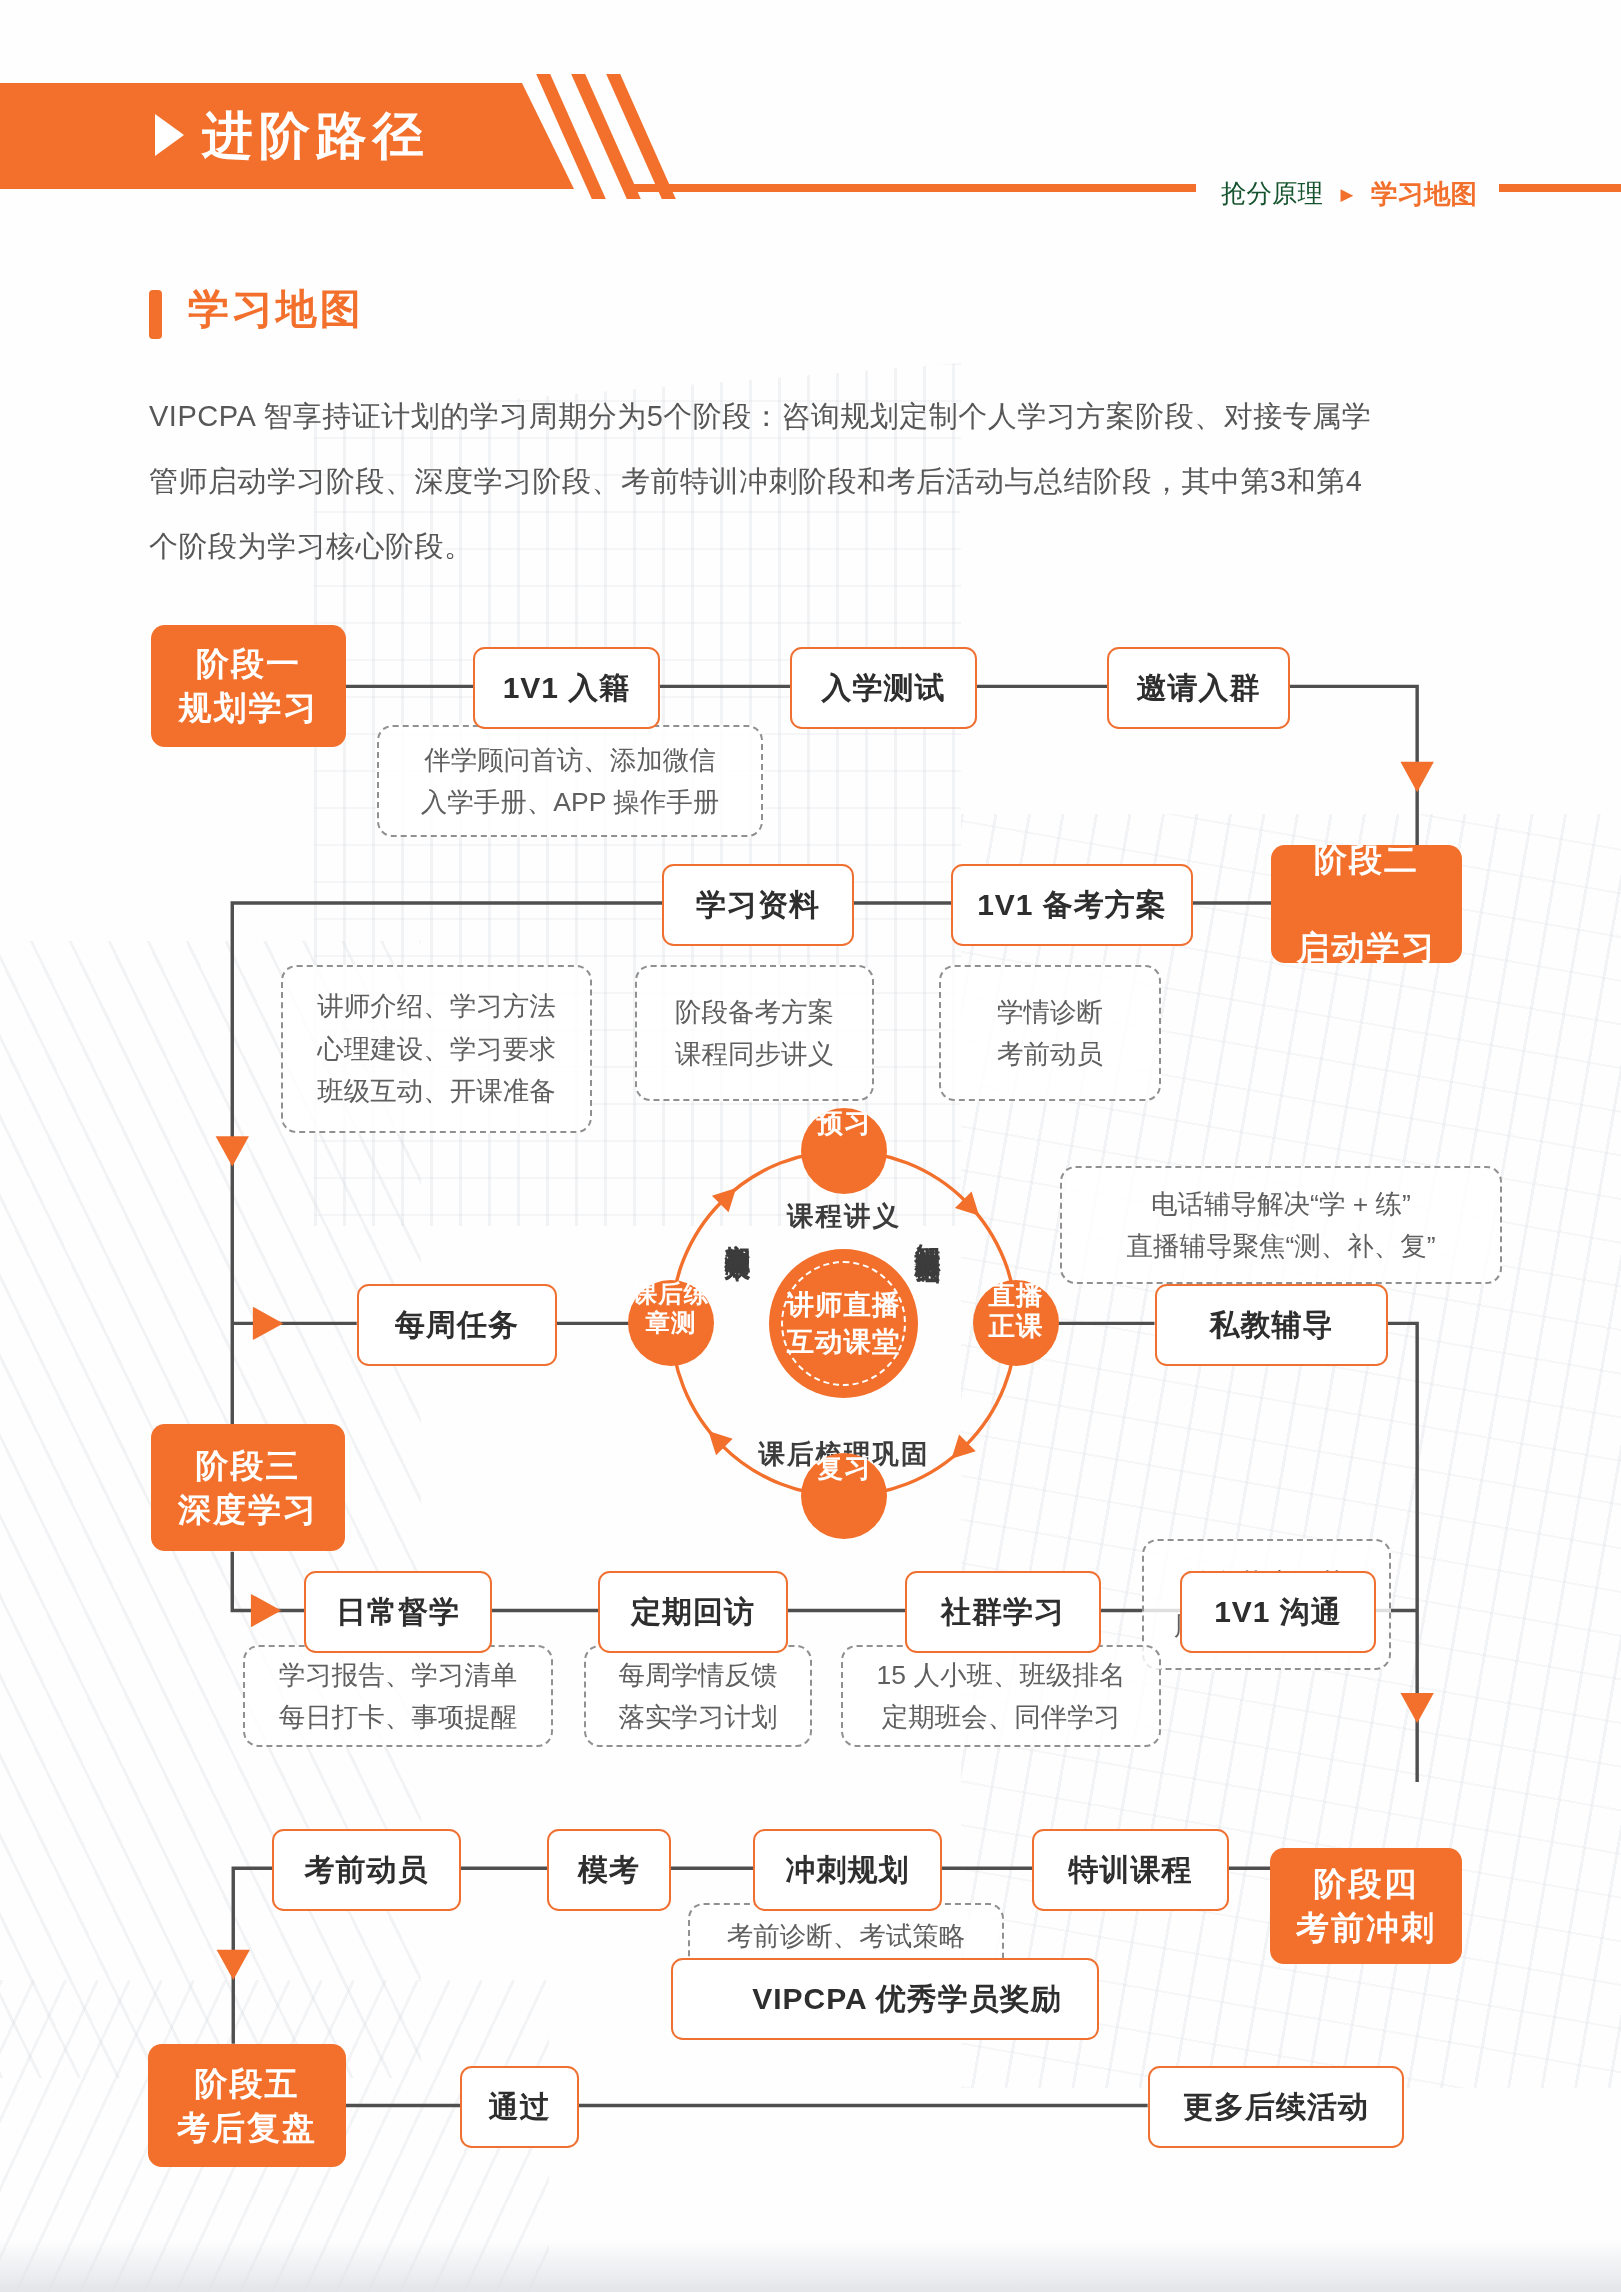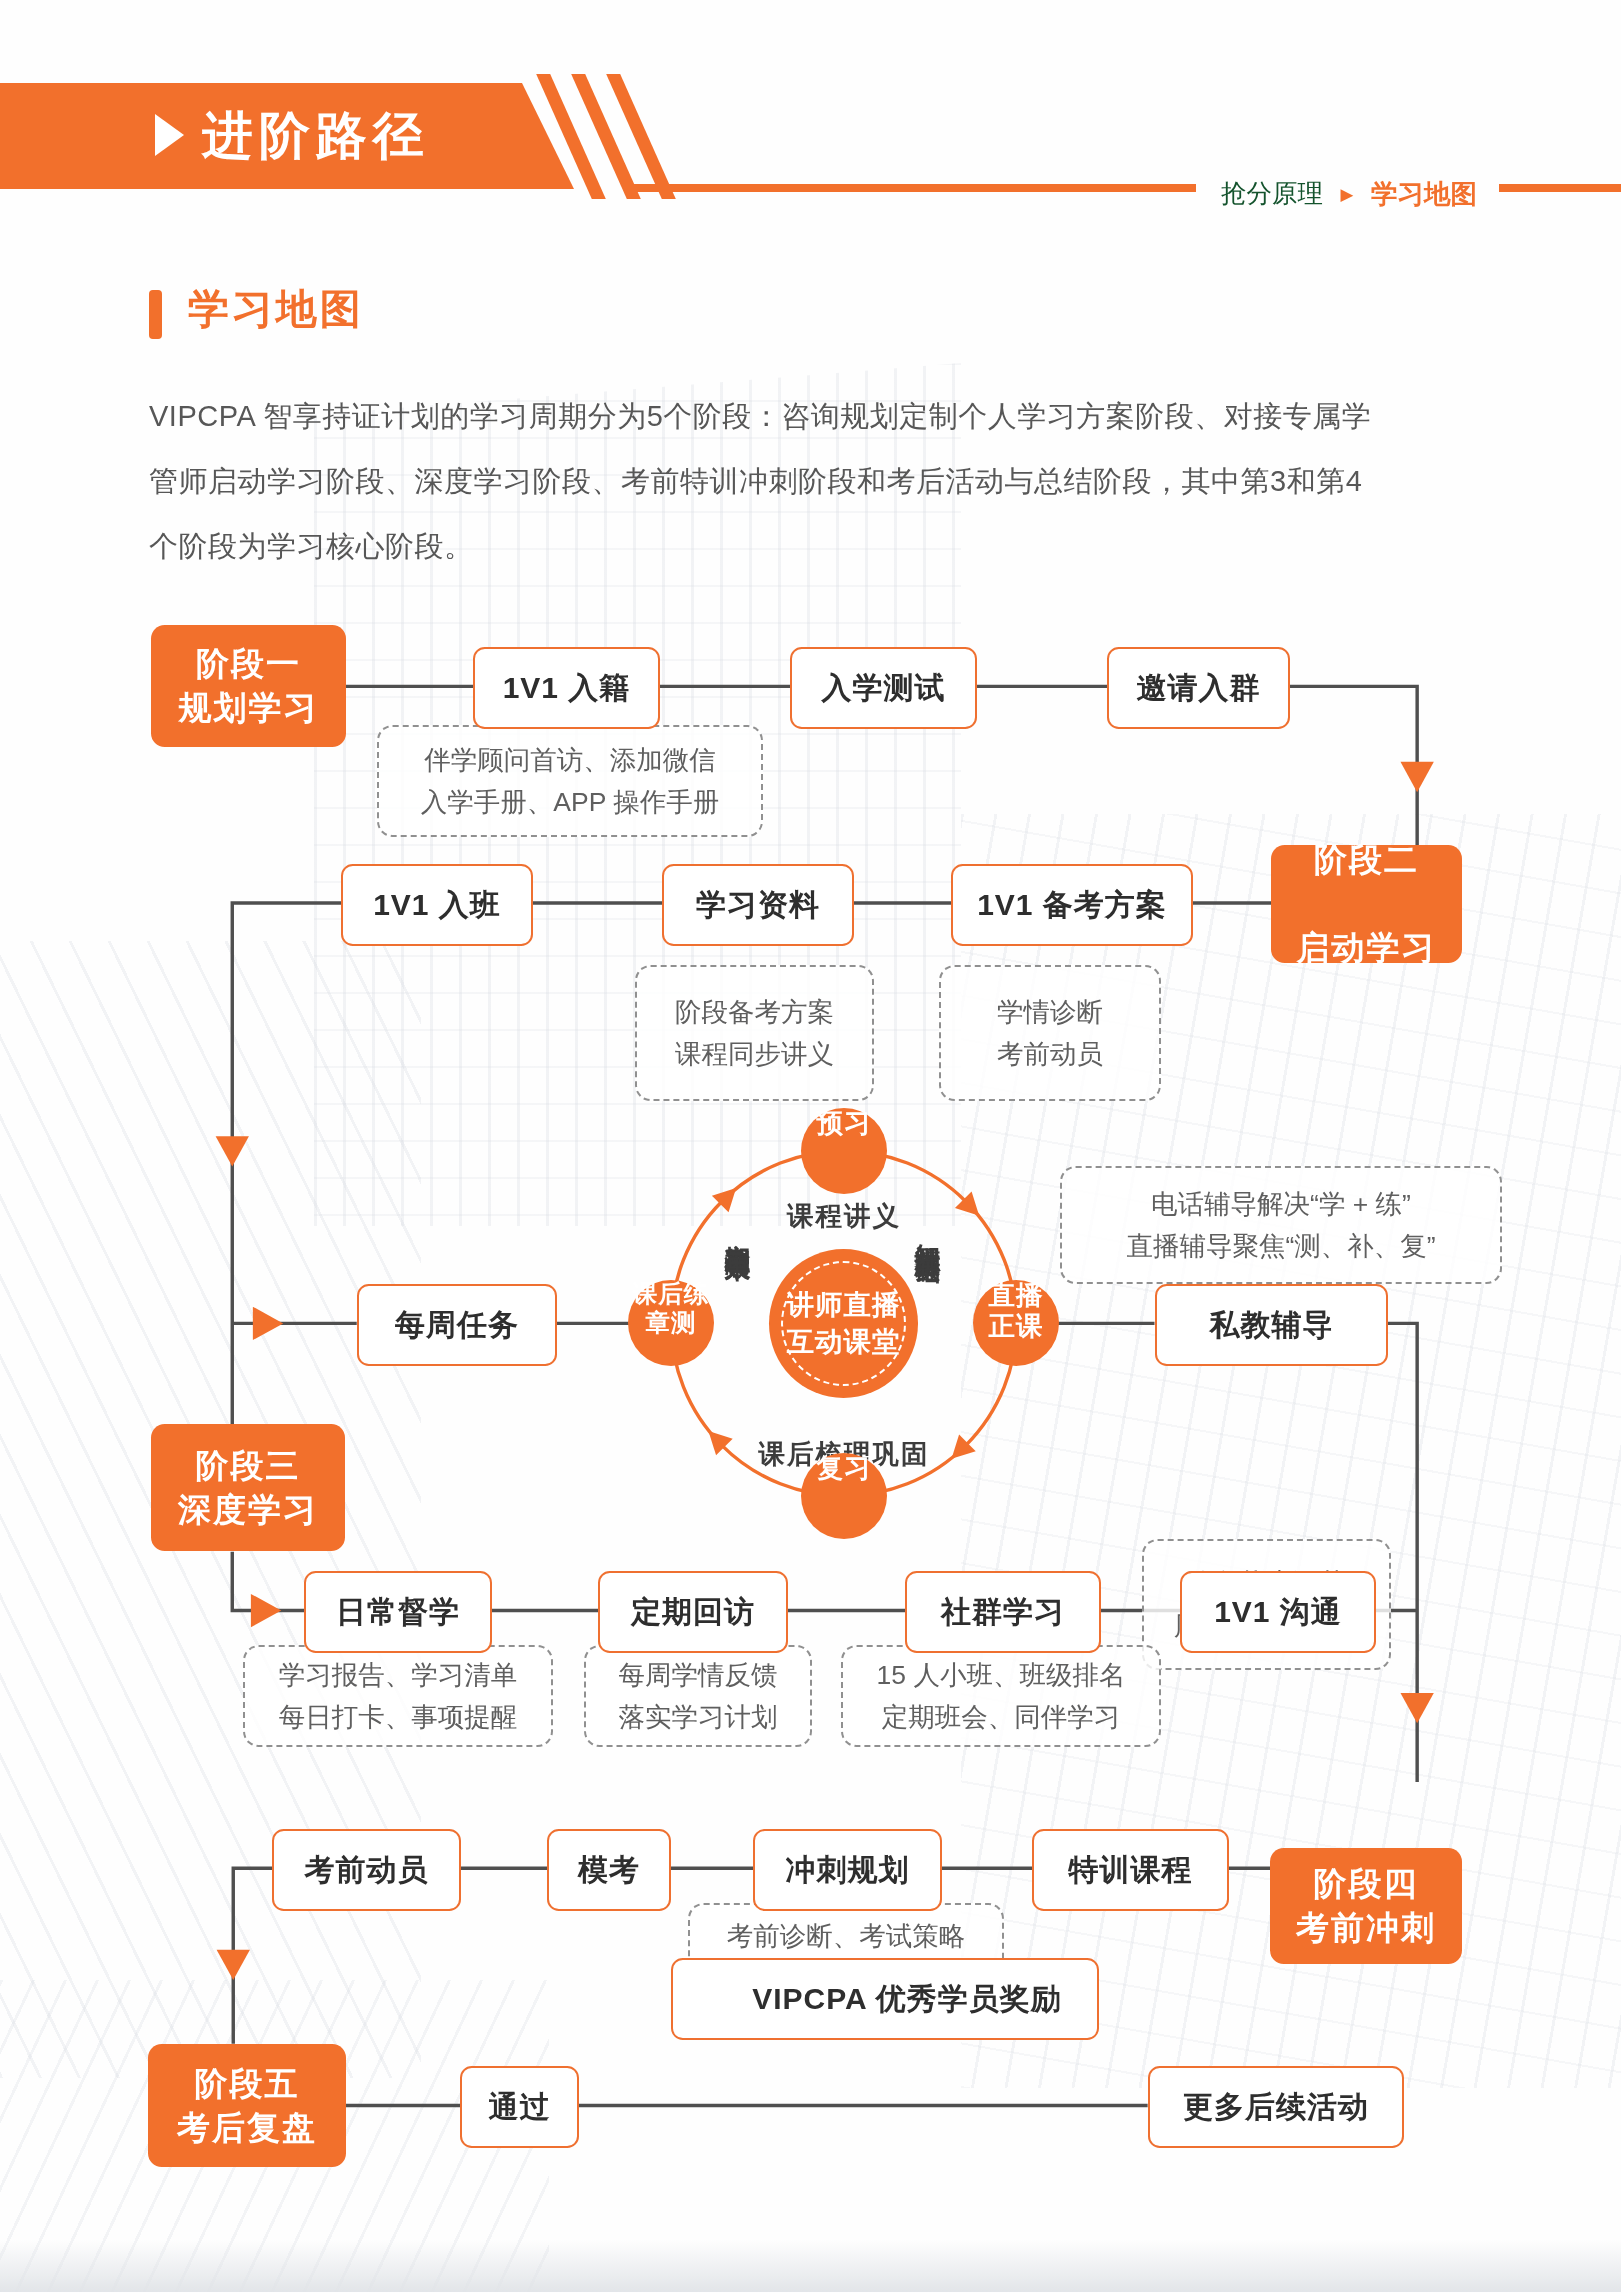--- a/index.html
+++ b/index.html
@@ -156,21 +156,20 @@
   </div>
   <div class="stage" style="left:148px;top:2044px;width:198px;height:123px;">
     <span>阶段五</span>
     <span>考后复盘</span>
   </div>
 
   <div class="node" style="left:473px;top:647px;width:183px;height:78px;">1V1 入籍</div>
   <div class="node" style="left:790px;top:647px;width:183px;height:78px;">入学测试</div>
   <div class="node" style="left:1107px;top:647px;width:179px;height:78px;">邀请入群</div>
 
-  <div class="node" style="left:341px;top:864px;width:188px;height:78px;">1V1 入班</div>
   <div class="node" style="left:662px;top:864px;width:188px;height:78px;">学习资料</div>
   <div class="node" style="left:951px;top:864px;width:238px;height:78px;">1V1 备考方案</div>
 
   <div class="node" style="left:357px;top:1284px;width:196px;height:78px;">每周任务</div>
   <div class="node" style="left:1155px;top:1284px;width:229px;height:78px;">私教辅导</div>
 
   <div class="node" style="left:304px;top:1571px;width:184px;height:78px;">日常督学</div>
   <div class="node" style="left:598px;top:1571px;width:186px;height:78px;">定期回访</div>
   <div class="node" style="left:905px;top:1571px;width:192px;height:78px;">社群学习</div>
   <div class="node" style="left:1180px;top:1571px;width:192px;height:78px;">1V1 沟通</div>
@@ -181,20 +180,25 @@
   <div class="node" style="left:1032px;top:1829px;width:193px;height:78px;">特训课程</div>
 
   <div class="node" style="left:460px;top:2066px;width:115px;height:78px;">通过</div>
   <div class="node" style="left:671px;top:1958px;width:380px;height:78px;padding-left:44px;">VIPCPA 优秀学员奖励</div>
   <div class="node" style="left:1148px;top:2066px;width:252px;height:78px;">更多后续活动</div>
 
   <div class="dashed" style="left:377px;top:725px;width:382px;height:108px;">
     <div>伴学顾问首访、添加微信</div>
     <div>入学手册、APP 操作手册</div>
   </div>
+  <div class="dashed" style="left:281px;top:965px;width:307px;height:164px;">
+    <div>讲师介绍、学习方法</div>
+    <div>心理建设、学习要求</div>
+    <div>班级互动、开课准备</div>
+  </div>
   <div class="dashed" style="left:635px;top:965px;width:235px;height:132px;">
     <div>阶段备考方案</div>
     <div>课程同步讲义</div>
   </div>
   <div class="dashed" style="left:939px;top:965px;width:218px;height:132px;">
     <div>学情诊断</div>
     <div>考前动员</div>
   </div>
   <div class="dashed" style="left:1060px;top:1166px;width:438px;height:114px;">
     <div>电话辅导解决“学 + 练”</div>

